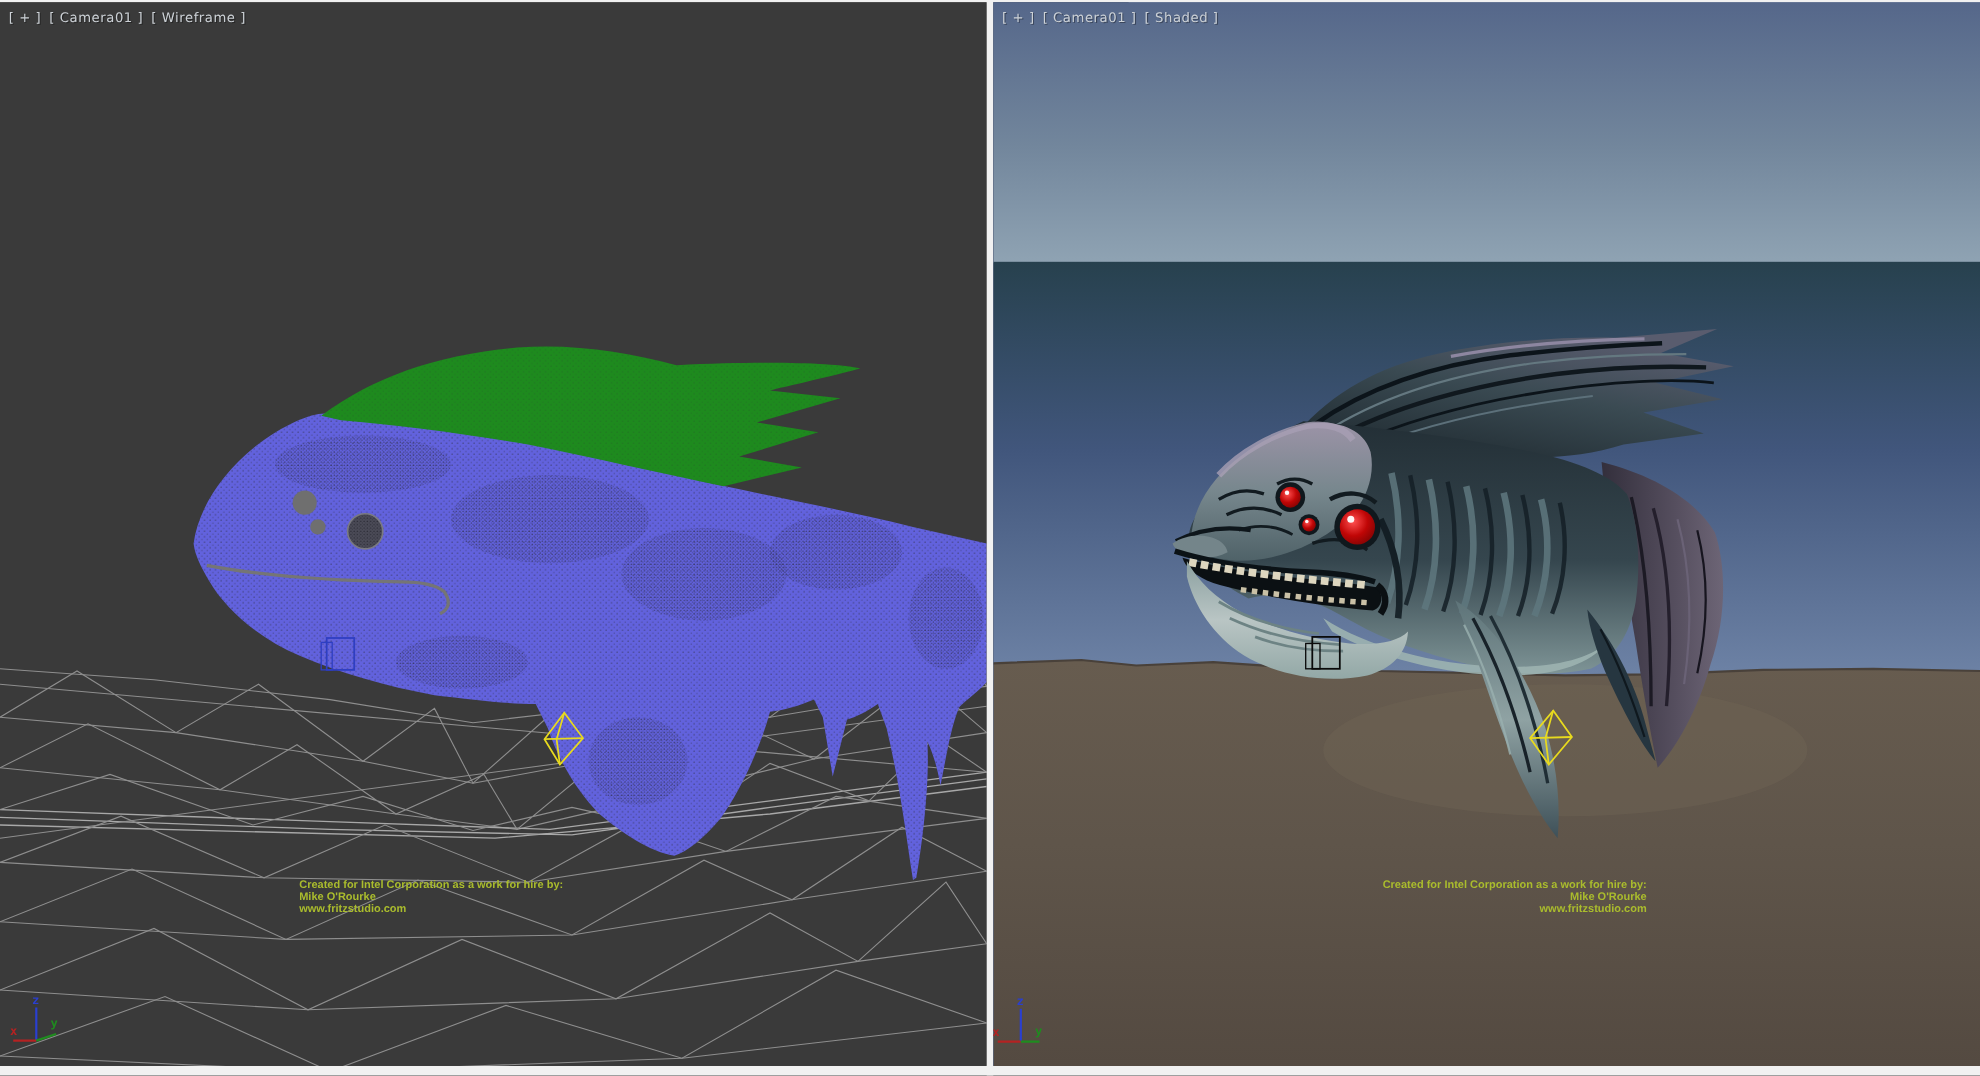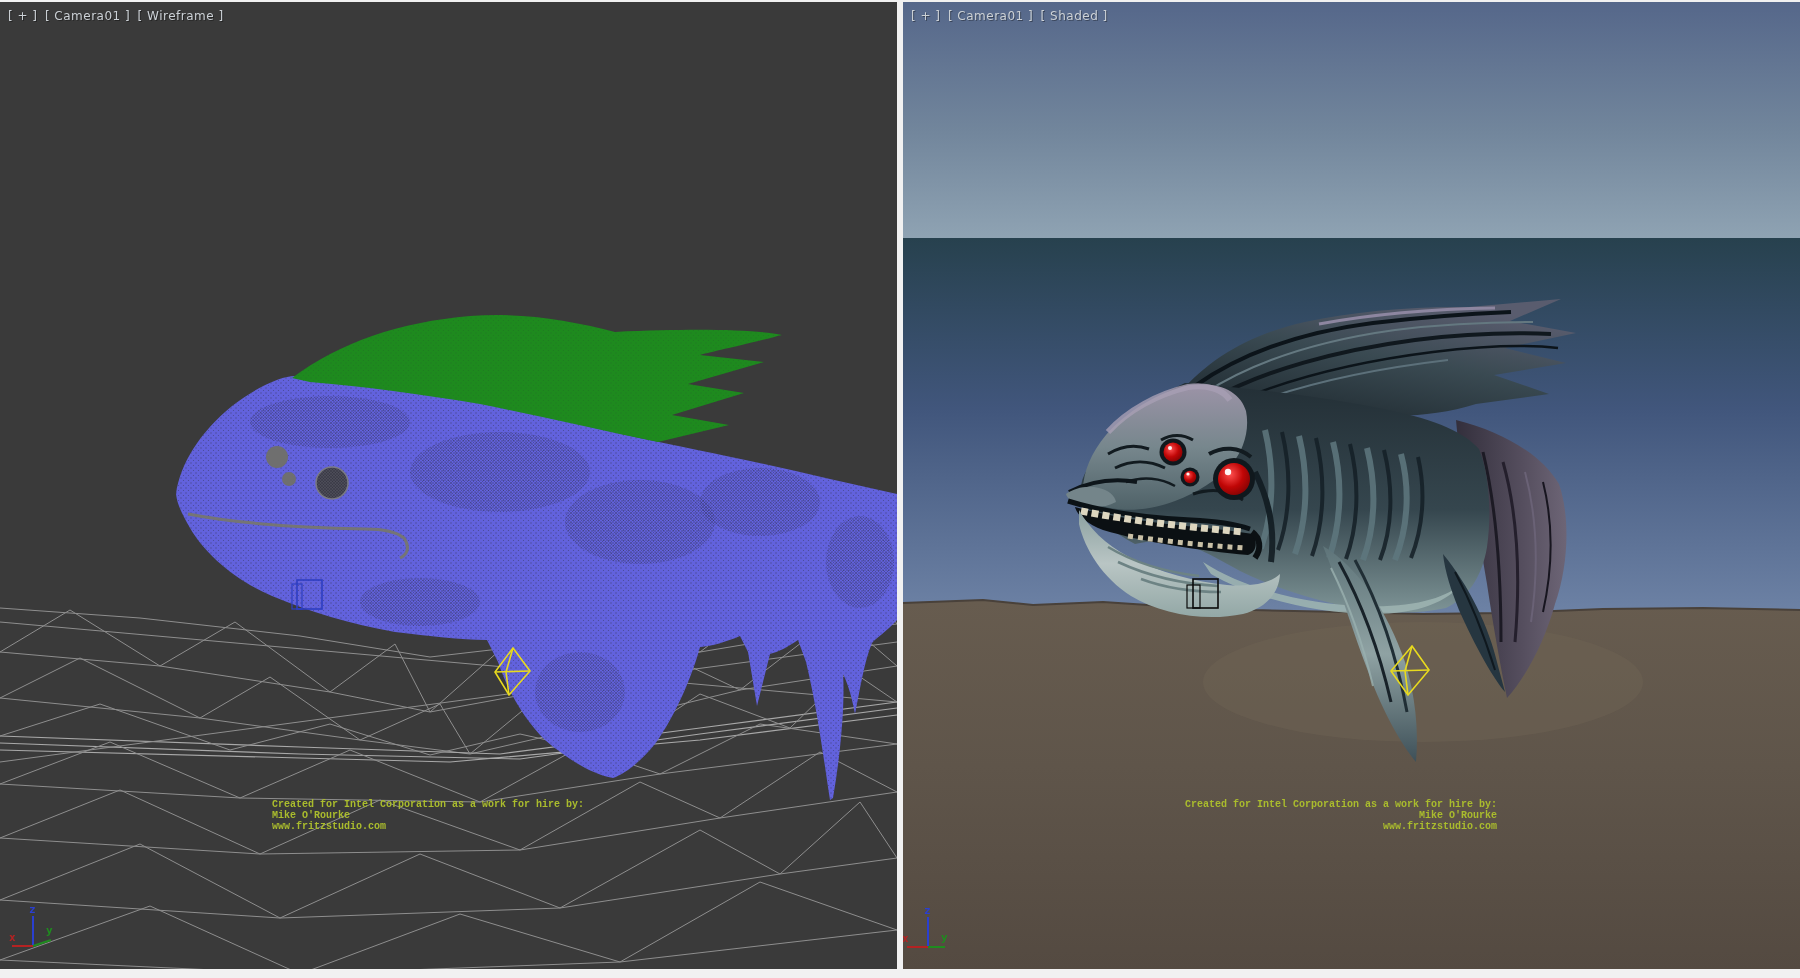--- a/index.html
+++ b/index.html
@@ -6,21 +6,21 @@
   .stage{position:relative;width:1800px;height:978px;background:#f1f1f1;overflow:hidden;
          font-family:"DejaVu Sans", "Liberation Sans", sans-serif;}
   .viewport{position:absolute;top:2px;height:967px;width:1016px;overflow:hidden;padding-left:10px;}
   .viewport.left{left:0;background:#3a3a3a;}
   .viewport.right{left:903px;background:#55678a;text-align:right;}
   .scene{position:absolute;left:0;top:0;width:897px;height:967px;display:block;}
   .vp-label{position:absolute;left:8px;top:7px;font-size:12px;color:#ccd1d6;
             letter-spacing:0.5px;white-space:nowrap;text-shadow:1px 1px 0 rgba(0,0,0,.35);}
   .vp-label span{margin-right:3px;cursor:default;}
   .watermark{position:absolute;width:330px;color:#aabc2d;
-             font-family:Liberation Mono, monospace;
+             font-family:Liberation Sans, sans-serif;
              font-size:10px;line-height:11px;font-weight:bold;white-space:nowrap;}
   .watermark.wl{left:272px;top:797px;}
   .watermark.wr{left:264px;top:797px;}
   .axis-gizmo{position:absolute;width:60px;height:70px;}
   .axis-gizmo.al{left:6px;top:900px;}
   .axis-gizmo.ar{left:-2px;top:901px;}
   .axis-gizmo text{font-family:"DejaVu Sans Mono","Liberation Mono",monospace;
                    font-size:11px;font-weight:bold;}
   .grid-line{fill:none;stroke:#8e8e8e;stroke-width:1;}
   .grid-bright{fill:none;stroke:#a8a8a8;stroke-width:1.2;}

